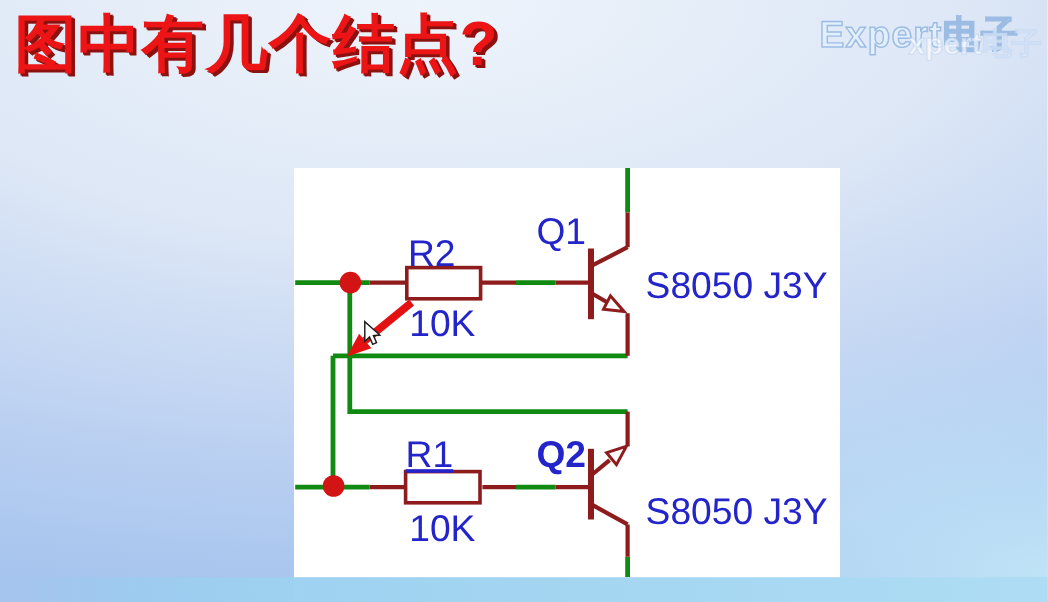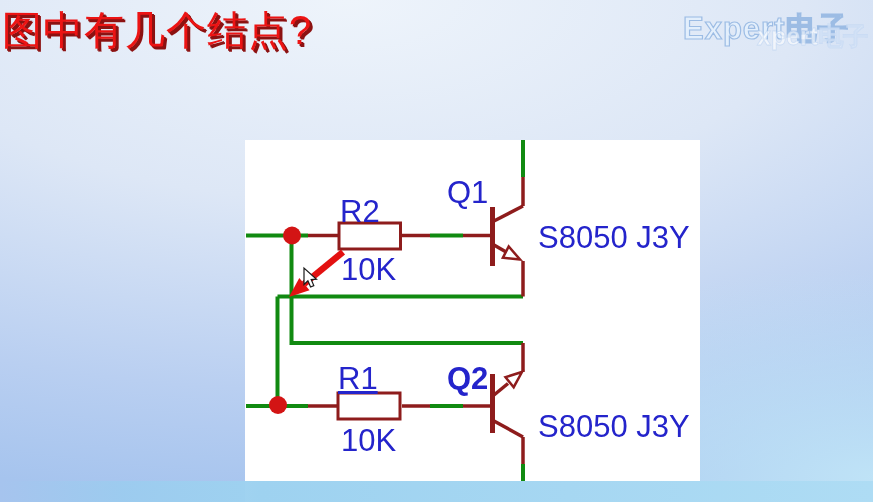--- a/index.html
+++ b/index.html
@@ -14,22 +14,22 @@
     position:relative;width:873px;height:502px;overflow:hidden;
     background:
       radial-gradient(90% 70% at 100% 95%, rgba(195,232,248,.85) 0%, rgba(195,232,248,0) 60%),
       radial-gradient(130% 100% at 40% 0%, #eef4fb 0%, #dde7f6 40%, #b9cff1 78%, #a6c4ee 100%);
   }
   .bottom-strip{
     position:absolute;left:0;top:481px;width:873px;height:21px;
     background:linear-gradient(90deg, rgba(154,205,239,0) 0%, rgba(154,205,239,.8) 14%, #9ed2f0 30%, #aedcf4 100%);
   }
   .page-title{
-    position:absolute;left:2px;top:6px;margin:0;
-    font-size:40px;font-weight:400;letter-spacing:1px;line-height:1.2;
+    position:absolute;left:12px;top:6px;margin:0;
+    font-size:52px;font-weight:700;letter-spacing:1px;line-height:1.2;
     color:var(--title-color);
     text-shadow:2px 2px 0 var(--title-shadow), 3px 3px 0 var(--title-shadow);
     white-space:nowrap;
   }
   .watermark{position:absolute;left:683px;top:8px;width:300px;height:50px;}
   .wm-main{
     position:absolute;left:0;top:0;font-size:31px;font-weight:700;letter-spacing:1px;
     color:rgba(225,238,252,.95);
     -webkit-text-stroke:1.2px #9cbce4;
     text-shadow:0 0 1px #ffffff;

